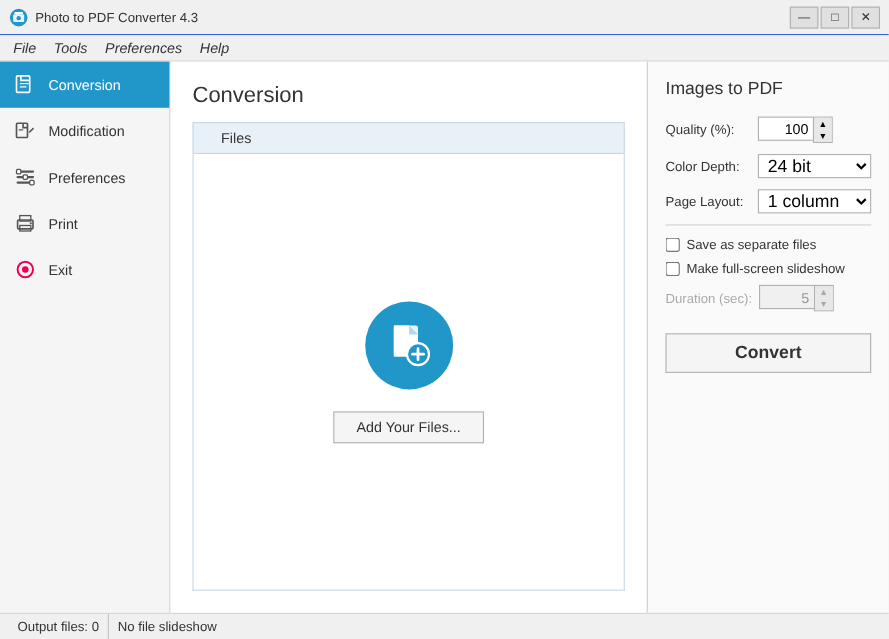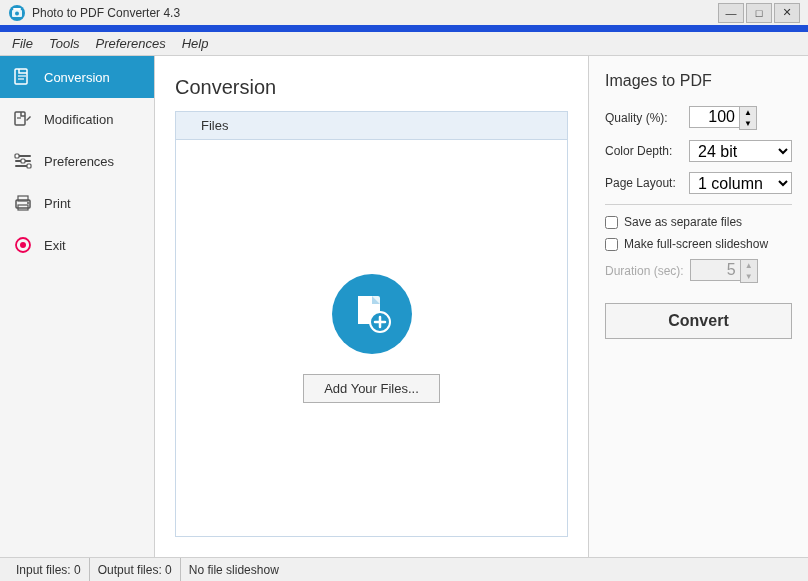--- a/index.html
+++ b/index.html
@@ -5,21 +5,21 @@
     * { margin: 0; padding: 0; box-sizing: border-box; }
     body { width: 808px; height: 581px; font-family: 'Segoe UI', Arial, sans-serif; font-size: 13px; background: #f0f0f0; overflow: hidden; user-select: none; }
 
     
     .title-bar {
       height: 32px;
       background: #f0f0f0;
       display: flex;
       align-items: center;
       padding: 0 8px;
-      border-bottom: 7px solid #1d4ed8;
+      border-bottom: 1px solid #1d4ed8;
     }
     .title-bar-icon {
       width: 18px; height: 18px;
       margin-right: 6px;
       flex-shrink: 0;
     }
     .title-bar-text {
       font-size: 12px;
       color: #333;
       flex: 1;
@@ -165,21 +165,21 @@
     .spinner-input {
       display: flex;
       flex: 1;
     }
     .spinner-input input {
       width: 50px;
       height: 22px;
       border: 1px solid #b0b0b0;
       border-right: none;
       padding: 0 4px;
-      font-size: 16px;
+      font-size: 13px;
       text-align: right;
     }
     .spinner-btns {
       display: flex;
       flex-direction: column;
       border: 1px solid #b0b0b0;
     }
     .spinner-btn {
       width: 16px; height: 11px;
       background: #e8e8e8;
@@ -423,16 +423,15 @@
         </div>
       </div>
     </div>
 
     <button class="convert-btn">Convert</button>
   </div>
 
 </div>
 
 <div class="status-bar">
-  <span class="status-segment">Input files: 0</span>
   <span class="status-segment">Output files: 0</span>
   <span class="status-segment">No file slideshow</span>
 </div>
 
 </body></html>

